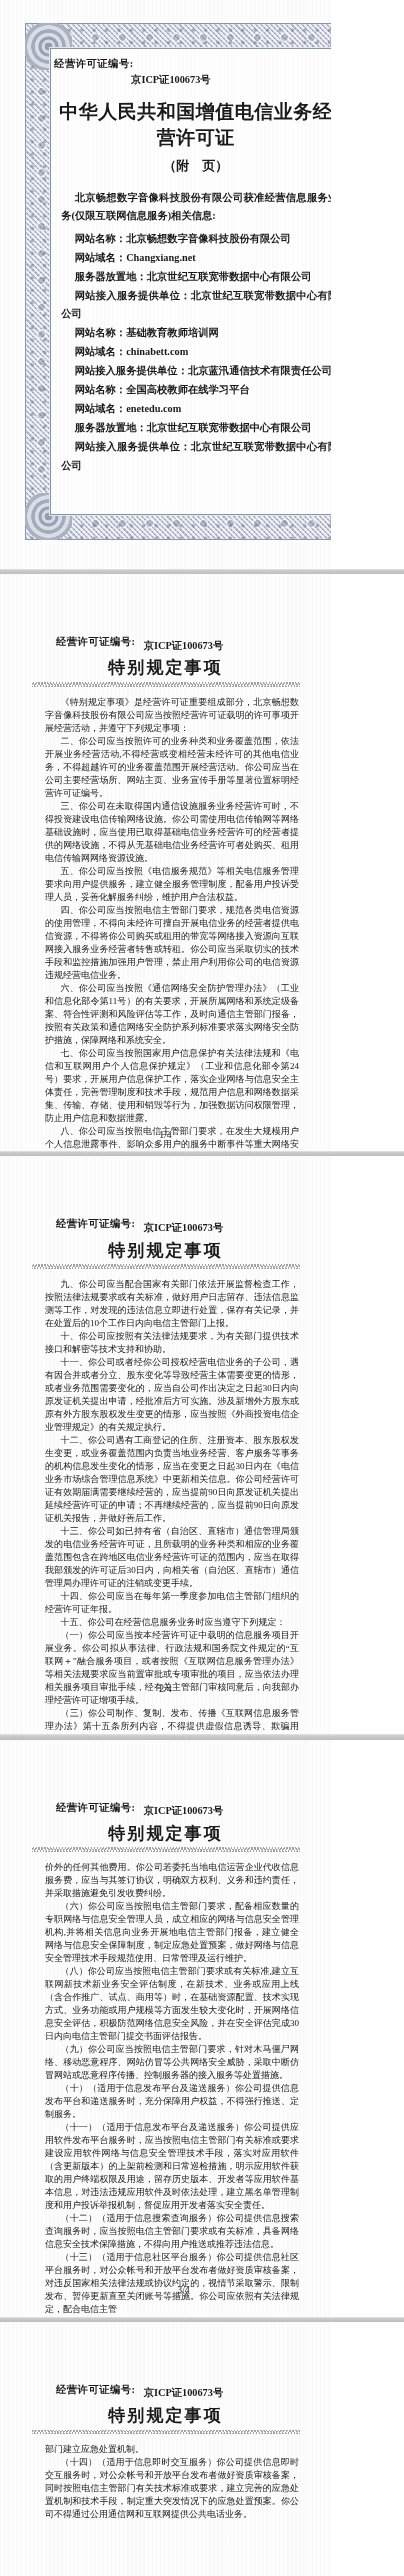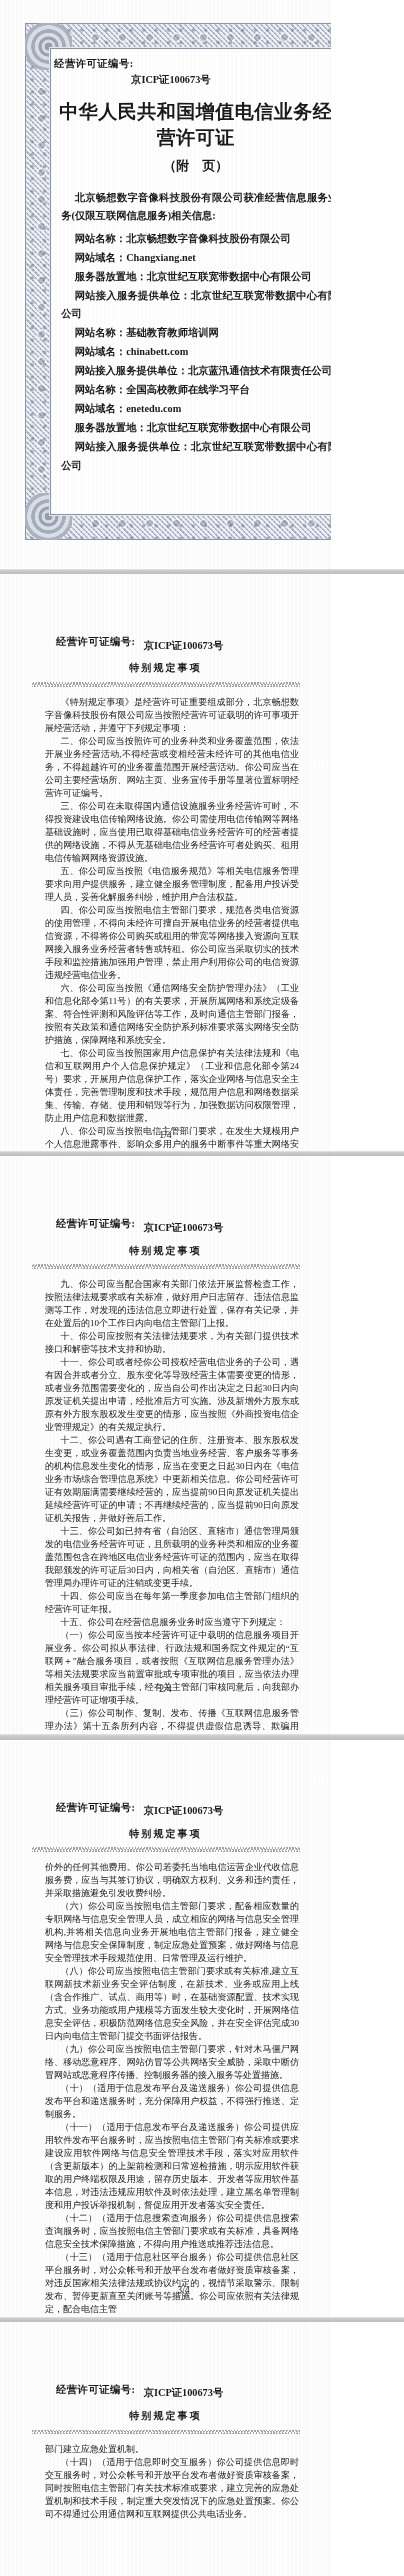--- a/index.html
+++ b/index.html
@@ -60,21 +60,21 @@
   }
   .cert-items p{
     margin:0 0 0.5px 7.2px;width:277px;font-size:10.3px;font-weight:600;
     line-height:18.5px;text-indent:13.4px;text-align:justify;
   }
 
   
   .page-head{display:flex;align-items:flex-start;padding:61px 0 0 56px;}
   .ph-label{font-size:10.3px;font-weight:700;letter-spacing:0.5px;line-height:13.4px;}
   .ph-no{font-size:10.3px;font-weight:600;margin-left:8.2px;padding-top:3.6px;line-height:13.4px;}
-  .reg-title{margin:7.2px 0 0;text-align:center;font-size:10px;font-weight:700;letter-spacing:2.1px;line-height:18.5px;}
+  .reg-title{margin:7.2px 0 0;text-align:center;font-size:17px;font-weight:700;letter-spacing:2.1px;line-height:18.5px;}
   .wavy{
     width:268px;height:4.6px;margin:4.1px auto 0;opacity:.75;
     background:
       repeating-linear-gradient(63deg,#878787 0 0.8px,rgba(0,0,0,0) 0.8px 2.6px),
       repeating-linear-gradient(-63deg,#878787 0 0.8px,rgba(0,0,0,0) 0.8px 2.6px);
   }
   .body{margin:9.3px 32px 0 45px;text-align:justify;}
   .body p{margin:0;font-size:9px;line-height:13px;text-indent:15.5px;font-weight:500;color:#161616;}
   .body p.noindent{text-indent:0;}
   .pnum{position:absolute;left:0;right:0;text-align:center;font-size:9.8px;color:#222;}

